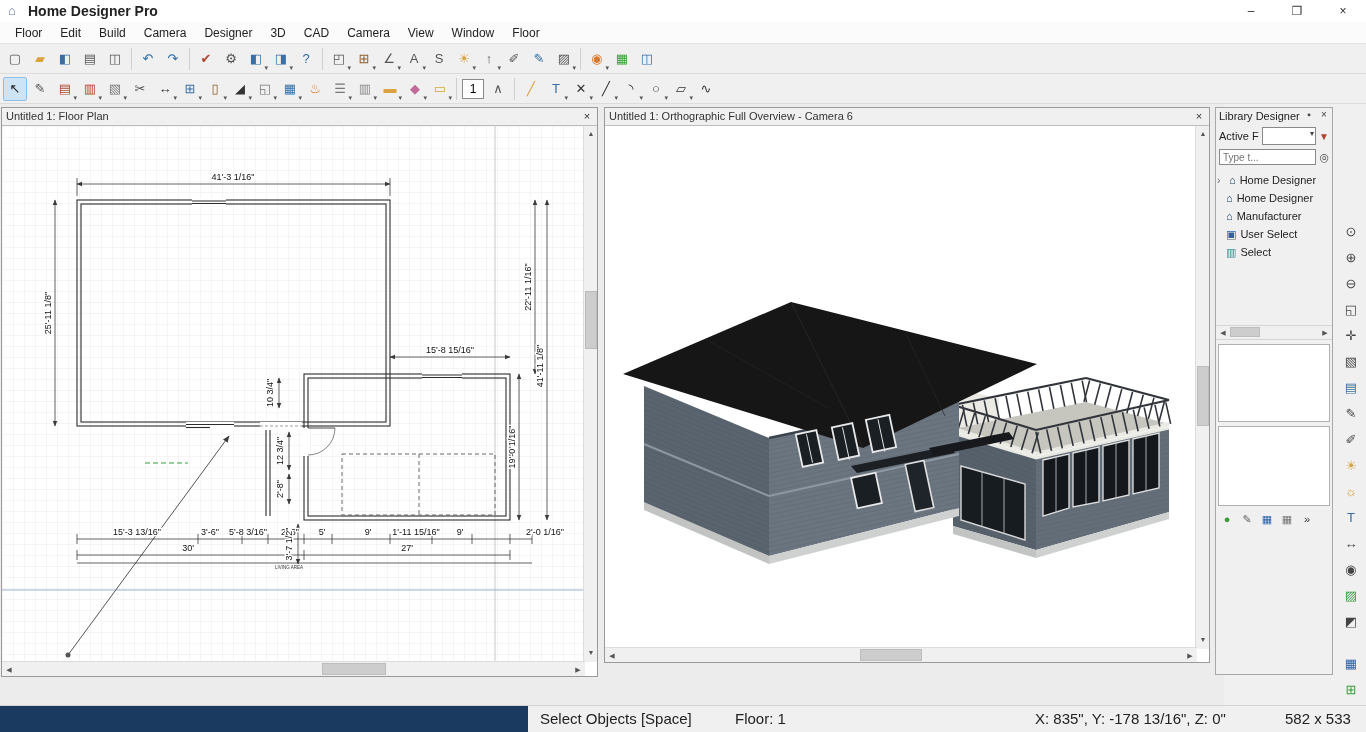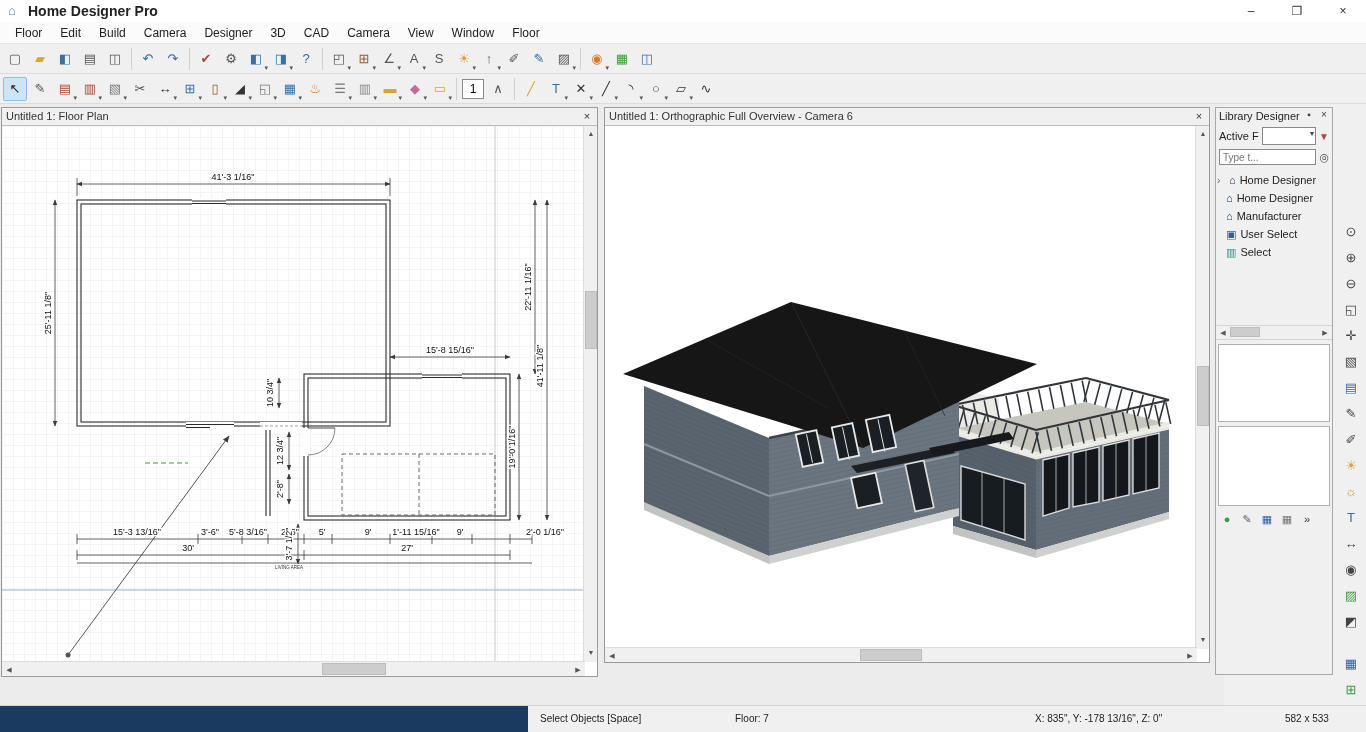--- a/index.html
+++ b/index.html
@@ -60,21 +60,21 @@
   .tree-item .ticon{font-size:11px;}
   .lib-hscroll{position:relative;height:13px;background:#f0f0f0;border-top:1px solid #d5d5d5;border-bottom:1px solid #d5d5d5;margin-top:64px;}
   .lib-hscroll .sb-btn{position:absolute;top:0;height:13px;line-height:13px;}
   .preview{background:#fff;border:1px solid #b0b0b0;margin:4px 2px;}
   .lib-bottom{display:flex;align-items:center;gap:2px;padding:1px 2px;}
   .lib-bottom .tb{width:18px;height:16px;min-width:18px;}
   .lib-bottom .tb .glyph{font-size:11px;}
   
   .strip{position:absolute;left:1337px;top:115px;width:28px;display:flex;flex-direction:column;align-items:center;gap:2px;}
   
-  .statusbar{position:absolute;left:0;top:705px;width:1366px;height:27px;background:#f0f0f0;border-top:1px solid #d4d4d4;box-sizing:border-box;font-size:10px;color:#222;text-align:center;}
+  .statusbar{position:absolute;left:0;top:705px;width:1366px;height:27px;background:#f0f0f0;border-top:1px solid #d4d4d4;box-sizing:border-box;font-size:15px;color:#222;text-align:center;}
   .status-msg-area{position:absolute;left:0;top:0;width:528px;height:27px;background:#1b3a5f;}
   .status-text{position:absolute;top:0;line-height:26px;white-space:nowrap;}
 </style>
 </head>
 <body>
 
 <div class="app">
 
   <div class="titlebar">
     <span class="app-icon">⌂</span>
@@ -662,18 +662,18 @@
         <button class="tb">
           <span class="glyph" style="color: rgb(85, 85, 85);">▣</span>
         </button>
         <button class="tb"></button>
       </div>
   </div>
 
   <div class="statusbar">
     <div class="status-msg-area"></div>
     <span class="status-text" style="left:540px;">Select Objects [Space]</span>
-    <span class="status-text" style="left:735px;">Floor: 7</span>
+    <span class="status-text" style="left:735px;">Floor: 1</span>
     <span class="status-text" style="left:1035px;">X: 835", Y: -178 13/16", Z: 0"</span>
     <span class="status-text" style="left:1285px;">582 x 533</span>
   </div>
 
 </div>
 
 </body></html>

